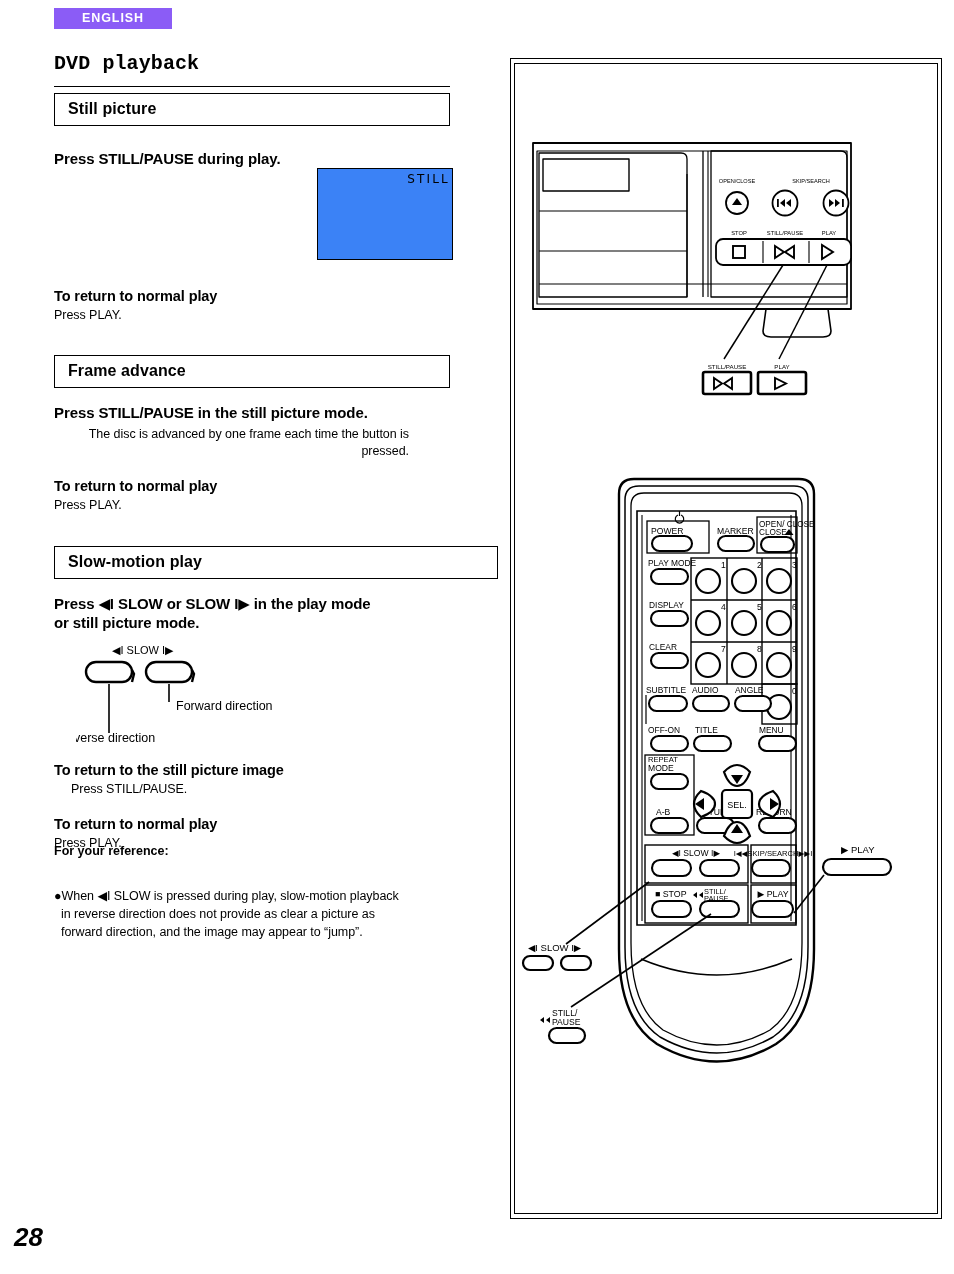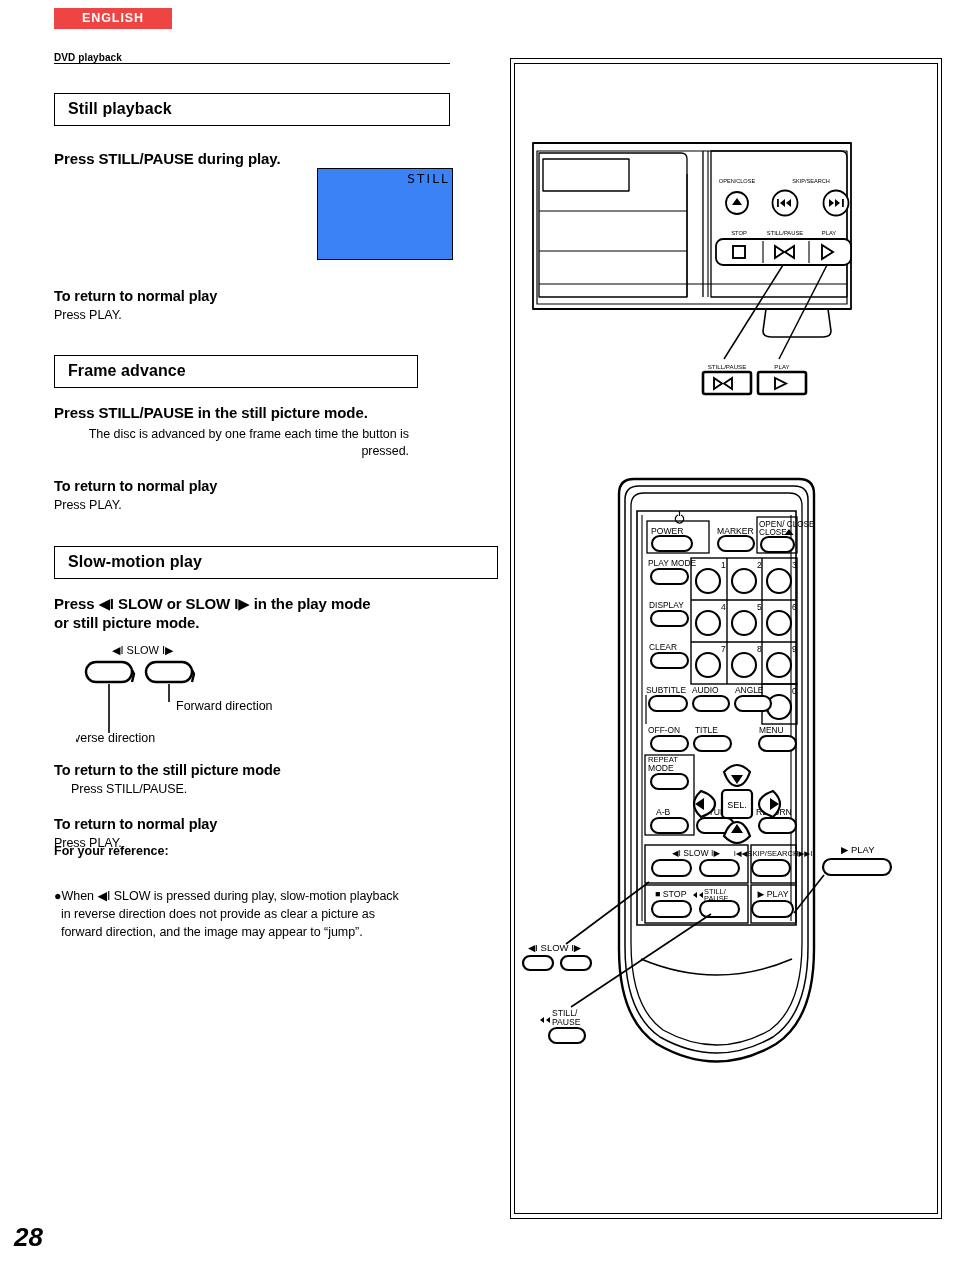--- a/index.html
+++ b/index.html
@@ -10,30 +10,30 @@
     color:#000;
     -webkit-font-smoothing:none;
   }
   .page{position:absolute;inset:0;}
 
   
   .leftcol{position:absolute;left:54px;top:0;width:400px;}
 
   .lang-badge{
     position:absolute;left:0;top:8px;
-    background:#ef4444;color:#fff;
+    background:#8b5cf6;color:#fff;
     font-size:12.5px;font-weight:bold;letter-spacing:.9px;
     padding:3px 14px 4px 14px;
     width:90px;text-align:center;
   }
 
   .sec-title{
     position:absolute;left:0;top:52px;width:396px;
-    font-size:10px;font-weight:bold;letter-spacing:.1px;
-    padding-bottom:0;border-bottom:1.6px solid #000;
+    font-size:20px;font-weight:bold;letter-spacing:.1px;
+    padding-bottom:11px;border-bottom:1.6px solid #000;font-family:Liberation Mono, monospace;
   }
 
   .bar-head{
     border:1.7px solid #000;
     font-size:16px;font-weight:bold;
     padding:6px 0 7px 13px;
     background:#fff;
     letter-spacing:.1px;
   }
 
@@ -81,29 +81,29 @@
 
 <div class="page">
 
   <div class="leftcol">
 
     <div class="lang-badge">ENGLISH</div>
 
     <div class="sec-title">DVD playback</div>
 
     <div style="position:absolute;left:0;top:93px;width:396px;">
-      <div class="bar-head">Still playback</div>
+      <div class="bar-head">Still picture</div>
     </div>
 
     <div class="h-bold" style="position:absolute;left:0;top:142px;margin-top:8px;">Press STILL/PAUSE during play.</div>
 
     <div class="h-sub" style="position:absolute;left:0;top:288px;">To return to normal play</div>
     <div class="body-txt" style="position:absolute;left:0;top:307px;">Press PLAY.</div>
 
-    <div style="position:absolute;left:0;top:355px;width:364px;">
+    <div style="position:absolute;left:0;top:355px;width:396px;">
       <div class="bar-head">Frame advance</div>
     </div>
 
     <div class="h-bold" style="position:absolute;left:0;top:404px;">Press STILL/PAUSE in the still picture mode.</div>
 
     <div class="body-txt" style="position:absolute;left:0;top:426px;width:355px;text-align:right;">The disc is advanced by one frame each time the button is pressed.</div>
 
     <div class="h-sub" style="position:absolute;left:0;top:478px;">To return to normal play</div>
     <div class="body-txt" style="position:absolute;left:0;top:497px;">Press PLAY.</div>
 
@@ -128,21 +128,21 @@
           <path d="M116 30 L118 34 L116 42" fill="none" stroke="#000" stroke-width="2.4"></path>
         </g>
 
         <line x1="33" y1="44" x2="33" y2="93" stroke="#000" stroke-width="1.6"></line>
         <line x1="93" y1="44" x2="93" y2="62" stroke="#000" stroke-width="1.6"></line>
         <text x="100" y="70" font-size="12.5">Forward direction</text>
         <text x="-18" y="102" font-size="12.5">Reverse direction</text>
       </svg>
     </div>
 
-    <div class="h-sub" style="position:absolute;left:0;top:762px;">To return to the still picture mode</div>
+    <div class="h-sub" style="position:absolute;left:0;top:762px;">To return to the still picture image</div>
     <div class="body-txt" style="position:absolute;left:17px;top:781px;">Press STILL/PAUSE.</div>
 
     <div class="h-sub" style="position:absolute;left:0;top:816px;">To return to normal play</div>
     <div class="body-txt" style="position:absolute;left:0;top:835px;">Press PLAY.</div>
 
     <div style="position:absolute;left:0;top:844px;font-size:12.5px;font-weight:bold;">For your reference:</div>
     <div class="body-txt" style="position:absolute;left:0;top:888px;width:350px;line-height:1.42;text-indent:-7px;padding-left:7px;">●When ◀I SLOW is pressed during play, slow-motion playback in reverse direction does not provide as clear a picture as forward direction, and the image may appear to “jump”.</div>
 
     <div class="tvbox">
       <span class="still-word">STILL</span>

